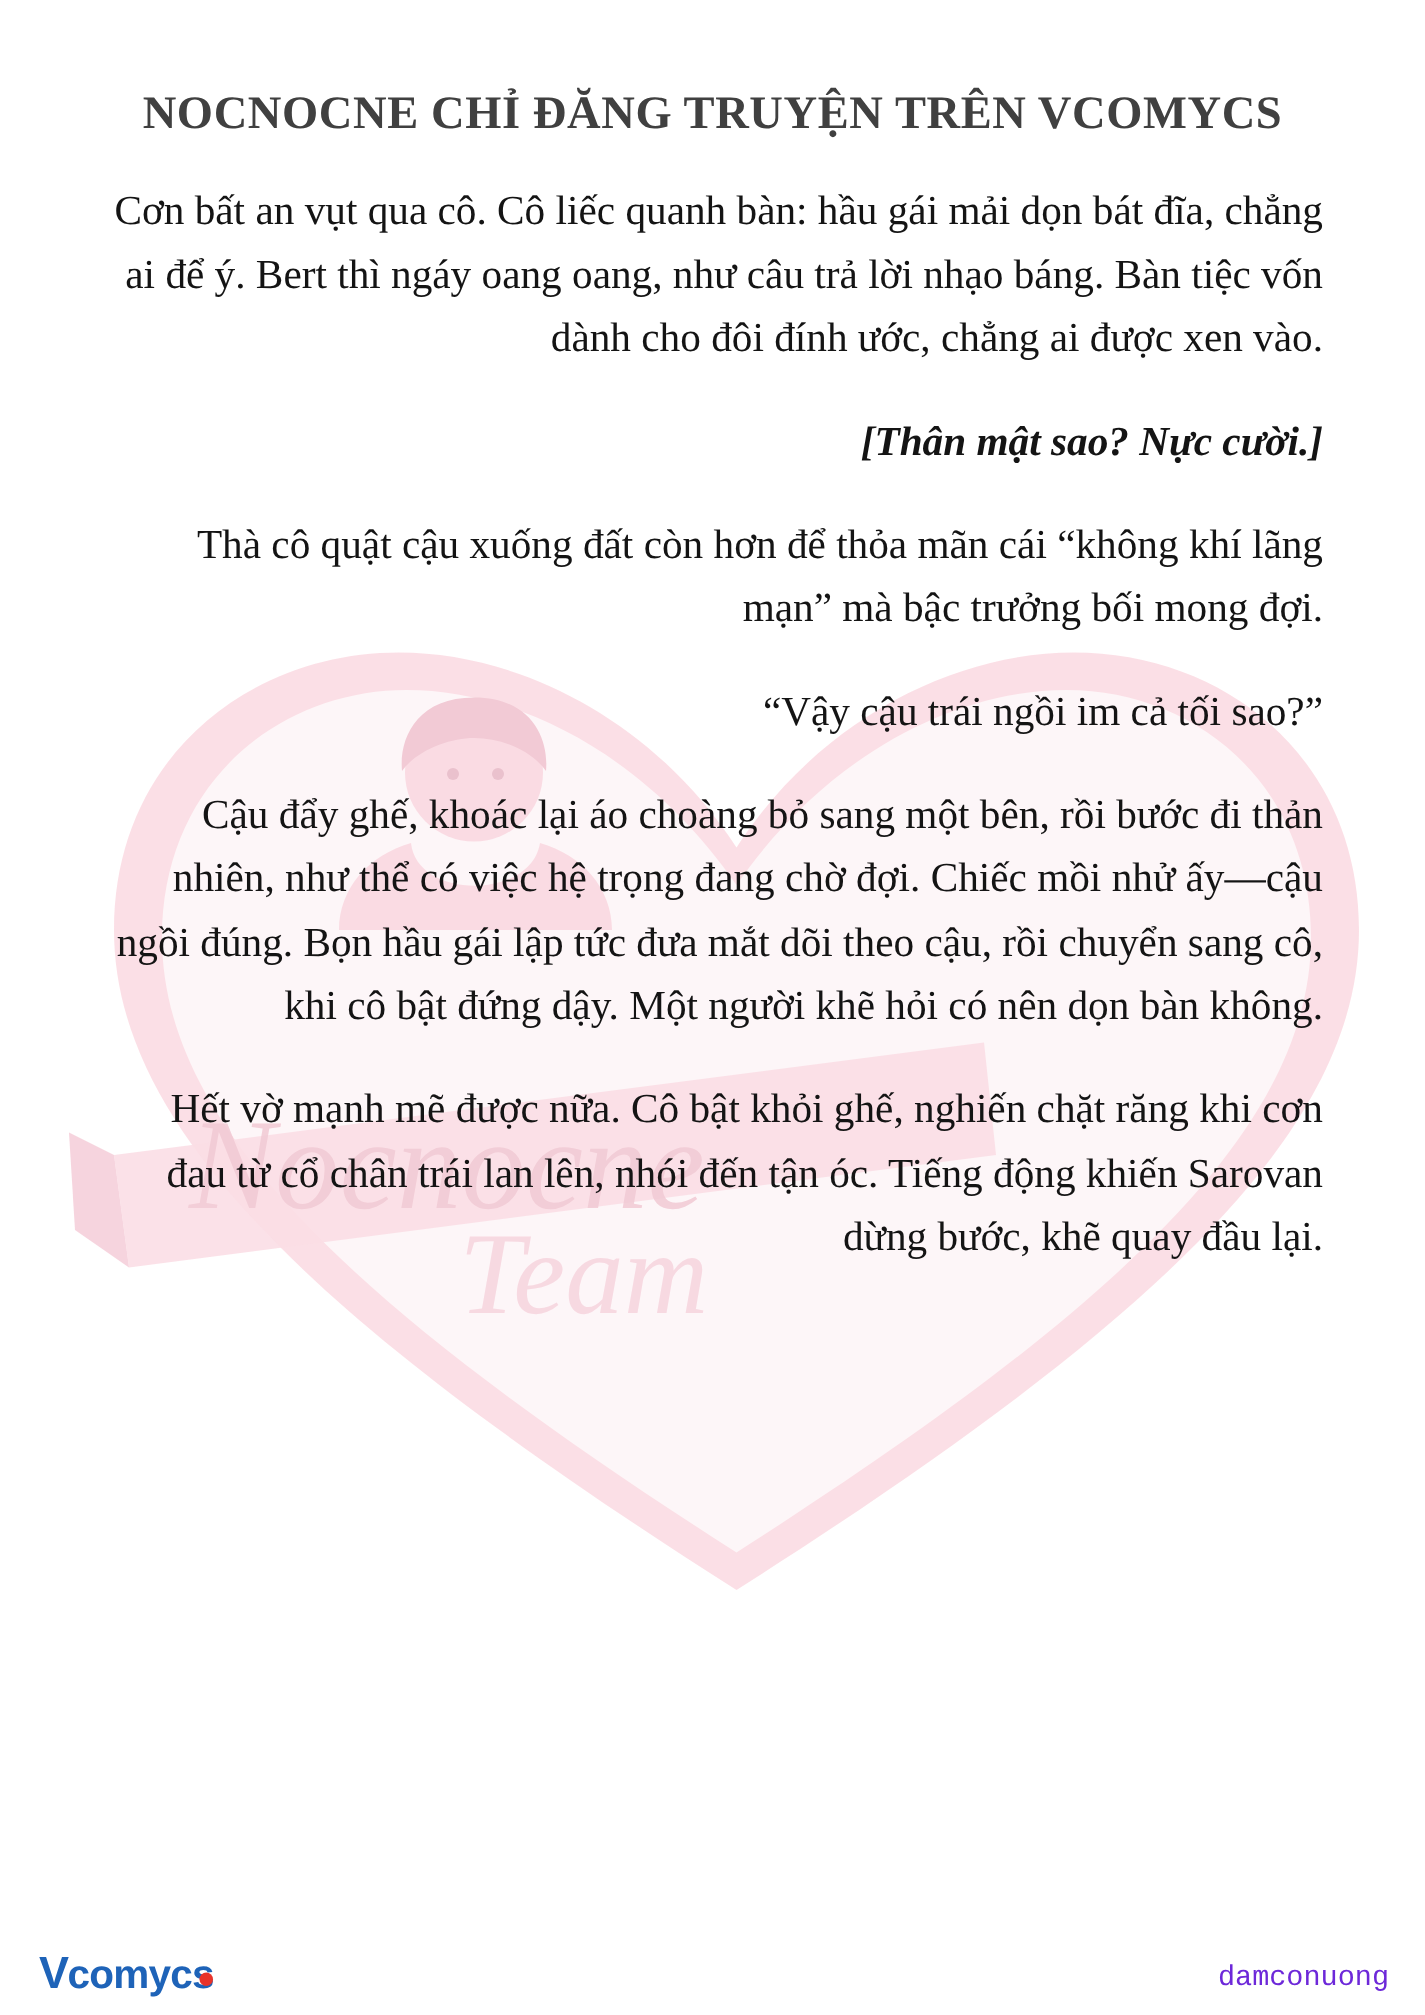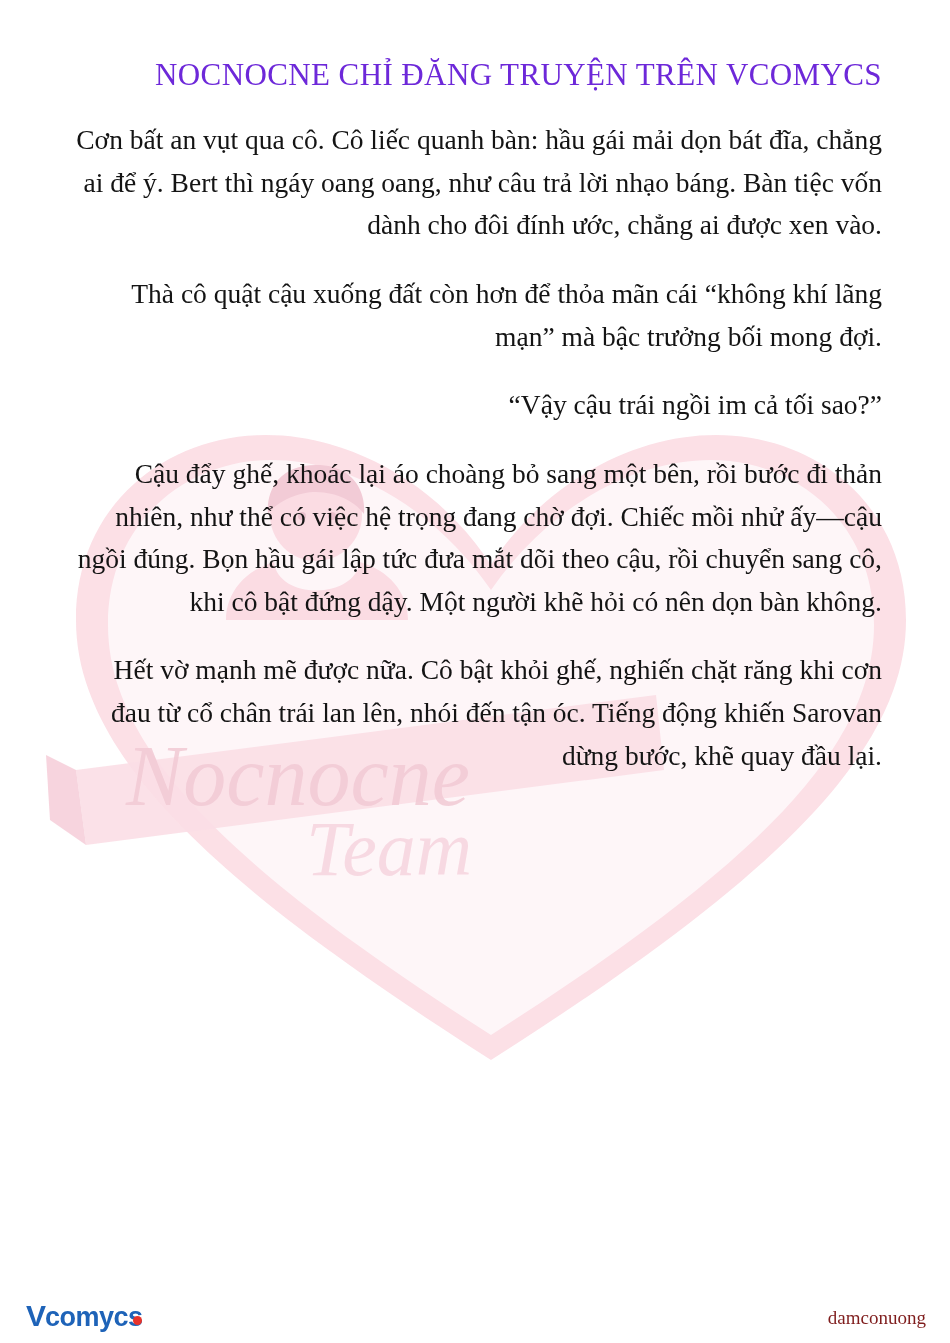--- a/index.html
+++ b/index.html
@@ -30,24 +30,24 @@
 
   
   .page {
     position: relative;
     z-index: 2;
     padding: 48px 68px 0 68px;
     box-sizing: border-box;
   }
 
   .banner {
-    text-align: right;
-    color: #6d28d9;
+    text-align: center;
+    color: #404040;
     font-size: 31px;
-    font-weight: normal;
+    font-weight: bold;
     letter-spacing: 0.4px;
     line-height: 1.2;
     margin: 8px 0 26px 0;
     font-family: "Liberation Serif", serif;
   }
 
   p.para {
     font-size: 27.5px;
     line-height: 1.55;
     color: #141414;
@@ -97,23 +97,23 @@
     background: #e8332a;
     margin-left: -10px;
     margin-right: 1px;
     position: relative;
     top: -1px;
   }
   .footer-right {
     position: absolute;
     right: 24px;
     bottom: 14px;
-    color: #7f1d1d;
+    color: #6d28d9;
     font-size: 19px;
-    font-family: Liberation Serif, serif;
+    font-family: Liberation Mono, monospace;
   }
 </style>
 </head>
 <body>
 
 <div class="watermark">
   <svg width="950" height="820" viewBox="0 0 950 820" xmlns="http://www.w3.org/2000/svg">
     <g opacity="0.55">
       <path d="M475 760 C 200 585, 60 455, 60 320 C 60 205, 150 135, 250 135 C 330 135, 420 180, 475 265 C 530 180, 620 135, 700 135 C 800 135, 890 205, 890 320 C 890 455, 750 585, 475 760 Z" fill="#f9c6d2"></path>
       <path d="M475 735 C 222 573, 92 452, 92 325 C 92 222, 170 160, 255 160 C 332 160, 417 206, 475 290 C 533 206, 618 160, 695 160 C 780 160, 858 222, 858 325 C 858 452, 728 573, 475 735 Z" fill="#fdeff3"></path>
@@ -131,20 +131,21 @@
     </g>
   </svg>
 </div>
 
 <div class="page">
 
   <div class="banner">NOCNOCNE CHỈ ĐĂNG TRUYỆN TRÊN VCOMYCS</div>
 
   <div>
     <p class="para">Cơn bất an vụt qua cô. Cô liếc quanh bàn: hầu gái mải dọn bát đĩa, chẳng ai để ý. Bert thì ngáy oang oang, như câu trả lời nhạo báng. Bàn tiệc vốn dành cho đôi đính ước, chẳng ai được xen vào.</p>
+    <p class="para italic-bold">[Thân mật sao? Nực cười.]</p>
     <p class="para">Thà cô quật cậu xuống đất còn hơn để thỏa mãn cái “không khí lãng mạn” mà bậc trưởng bối mong đợi.</p>
     <p class="para">“Vậy cậu trái ngồi im cả tối sao?”</p>
     <p class="para">Cậu đẩy ghế, khoác lại áo choàng bỏ sang một bên, rồi bước đi thản nhiên, như thể có việc hệ trọng đang chờ đợi. Chiếc mồi nhử ấy—cậu ngồi đúng. Bọn hầu gái lập tức đưa mắt dõi theo cậu, rồi chuyển sang cô, khi cô bật đứng dậy. Một người khẽ hỏi có nên dọn bàn không.</p>
     <p class="para">Hết vờ mạnh mẽ được nữa. Cô bật khỏi ghế, nghiến chặt răng khi cơn đau từ cổ chân trái lan lên, nhói đến tận óc. Tiếng động khiến Sarovan dừng bước, khẽ quay đầu lại.</p>
   </div>
 
 </div>
 
 <div class="footer">
   <div class="footer-logo">

